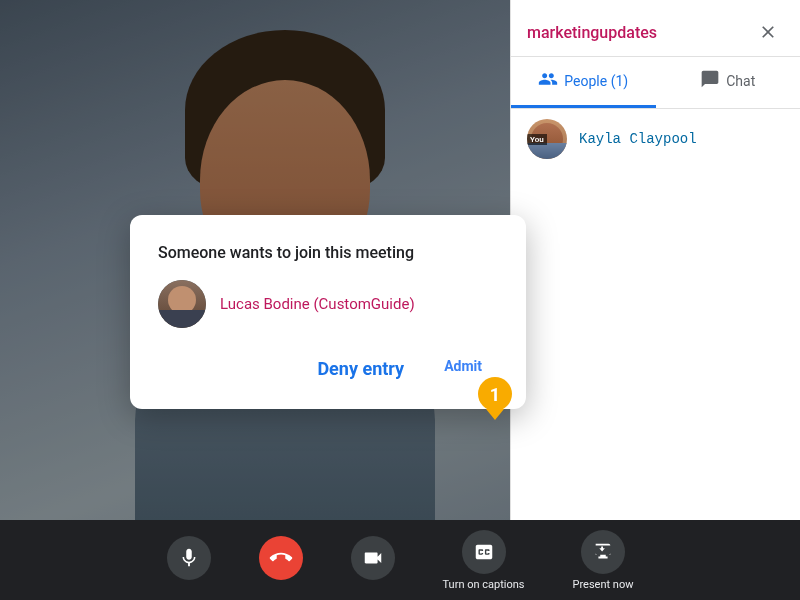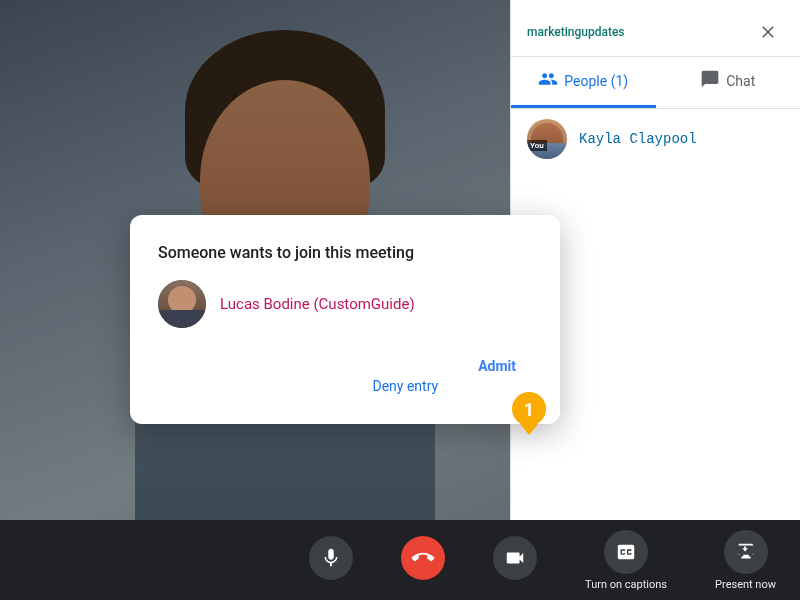--- a/index.html
+++ b/index.html
@@ -36,21 +36,21 @@
     
     .toolbar {
       position: absolute;
       bottom: 0;
       left: 0;
       right: 0;
       height: 80px;
       background: #202124;
       display: flex;
       align-items: center;
-      justify-content: flex-end;
+      justify-content: center;
       gap: 0;
       z-index: 10;
     }
 
     .toolbar-btn {
       display: flex;
       flex-direction: column;
       align-items: center;
       justify-content: center;
       gap: 4px;
@@ -96,22 +96,22 @@
 
     .panel-header {
       display: flex;
       align-items: center;
       justify-content: space-between;
       padding: 16px 16px 8px 16px;
       border-bottom: 1px solid #e0e0e0;
     }
 
     .panel-title {
-      font-size: 12px;
-      color: #0f766e;
+      font-size: 16px;
+      color: #be185d;
       font-weight: 500;
     }
 
     .panel-close {
       cursor: pointer;
       color: #5f6368;
       font-size: 20px;
       width: 32px;
       height: 32px;
       display: flex;
@@ -181,41 +181,41 @@
     }
 
     .avatar-face {
       width: 100%;
       height: 100%;
       background: linear-gradient(180deg, #c9956a 0%, #a07050 100%);
     }
 
     .you-badge {
       position: absolute;
-      bottom: 8px;
+      bottom: 14px;
       left: 0;
       background: rgba(0,0,0,0.6);
       color: #fff;
       font-size: 8px;
       padding: 1px 3px;
       font-weight: 600;
     }
 
     .participant-name {
       font-size: 14px;
       color: #0369a1;
       font-family: Liberation Mono, monospace;
     }
 
     
     .join-dialog {
       position: absolute;
       left: 130px;
       top: 215px;
-      width: 430px;
+      width: 396px;
       background: #fff;
       border-radius: 12px;
       box-shadow: 0 8px 32px rgba(0,0,0,0.28);
       padding: 28px 28px 22px 28px;
       z-index: 20;
     }
 
     .join-dialog-title {
       font-size: 16px;
       color: #202124;
@@ -247,27 +247,26 @@
     .join-dialog-actions {
       display: flex;
       justify-content: flex-end;
       gap: 8px;
     }
 
     .btn-deny {
       background: none;
       border: none;
       color: #1a73e8;
-      font-size: 14px;
-      font-weight: 400;
+      font-size: 18px;
+      font-weight: 700;
       padding: 8px 16px;
       border-radius: 4px;
       cursor: pointer;
       font-family: inherit;
-      margin-top: 20px;
     }
 
     .btn-admit {
       background: none;
       border: none;
       color: #3b82f6;
       font-size: 14px;
       font-weight: 700;
       padding: 8px 16px;
       border-radius: 4px;

